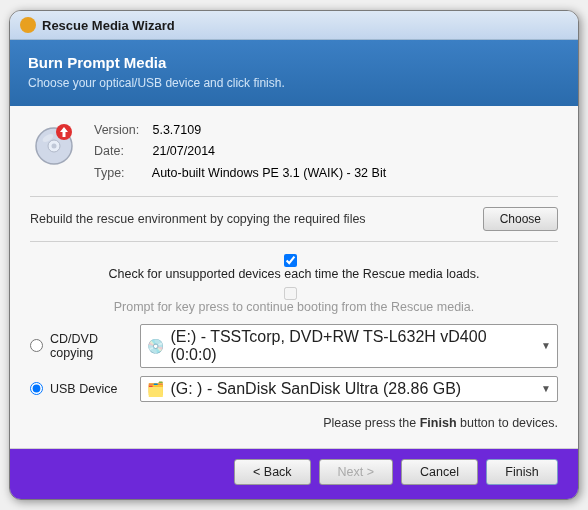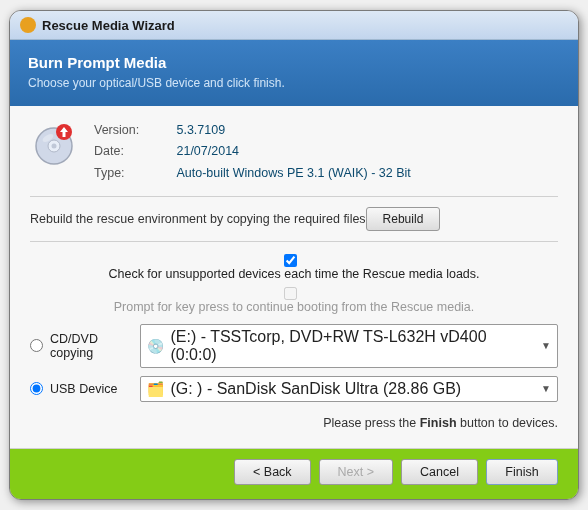--- a/index.html
+++ b/index.html
@@ -78,30 +78,31 @@
       font-size: 12.5px;
       line-height: 1.7;
       color: #333;
     }
     .version-info span.label {
       color: #555;
       display: inline-block;
       width: 55px;
     }
     .version-info span.value {
-      color: #0c4a6e;
-      margin-left: 24px;
+      color: #000000;
     }
     .rebuild-row {
       display: flex;
       align-items: center;
+      justify-content: space-between;
       border-top: 1px solid #d0d0d0;
       border-bottom: 1px solid #d0d0d0;
       padding: 10px 0;
       margin-bottom: 12px;
+      gap: 8px;
     }
     .rebuild-row-text {
       font-size: 12.5px;
       color: #333;
     }
     .btn-rebuild {
       background: linear-gradient(to bottom, #f8f8f8, #dcdcdc);
       border: 1px solid #999;
       padding: 4px 16px;
       font-size: 12px;
@@ -182,21 +183,21 @@
     }
     .finish-hint strong {
       font-weight: bold;
     }
     .footer {
       display: flex;
       justify-content: flex-end;
       align-items: center;
       gap: 8px;
       padding: 10px 20px 14px 20px;
-      background: #84cc16;
+      background: #6d28d9;
       border-top: 1px solid #d0d0d0;
     }
     .btn {
       background: linear-gradient(to bottom, #f8f8f8, #dcdcdc);
       border: 1px solid #999;
       padding: 5px 18px;
       font-size: 12.5px;
       cursor: pointer;
       border-radius: 3px;
       color: #222;
@@ -251,21 +252,21 @@
         </div>
         <div>
           <span class="label">Type:</span>
           <span class="value">Auto-built Windows PE 3.1 (WAIK) - 32 Bit</span>
         </div>
       </div>
     </div>
 
     <div class="rebuild-row">
       <span class="rebuild-row-text">Rebuild the rescue environment by copying the required files</span>
-      <button class="btn-rebuild">Rebuild</button>
+      <button class="btn-rebuild">Choose</button>
     </div>
 
     <div class="options-section">
       <div class="checkbox-row">
         <input type="checkbox" checked="" style="">
         <label>Check for unsupported devices each time the Rescue media loads.</label>
       </div>
       <div class="checkbox-row disabled">
         <input type="checkbox" disabled="" style="">
         <label>Prompt for key press to continue booting from the Rescue media.</label>

